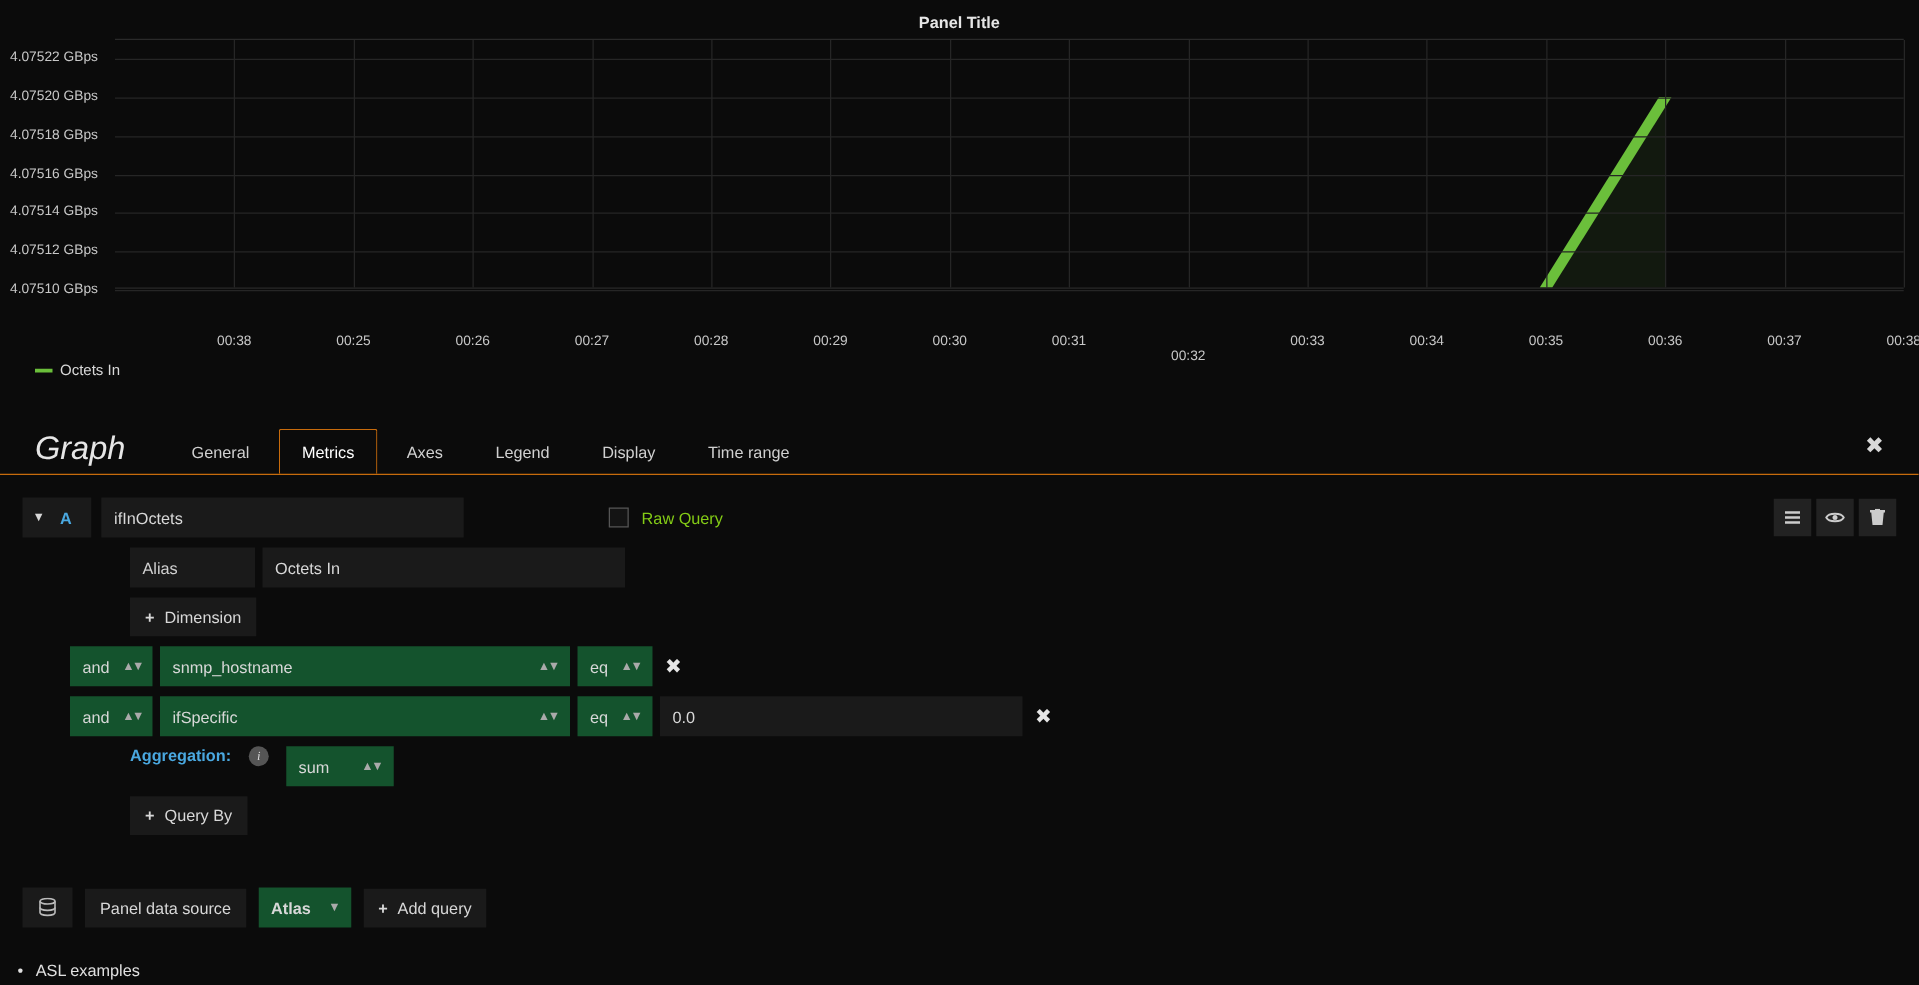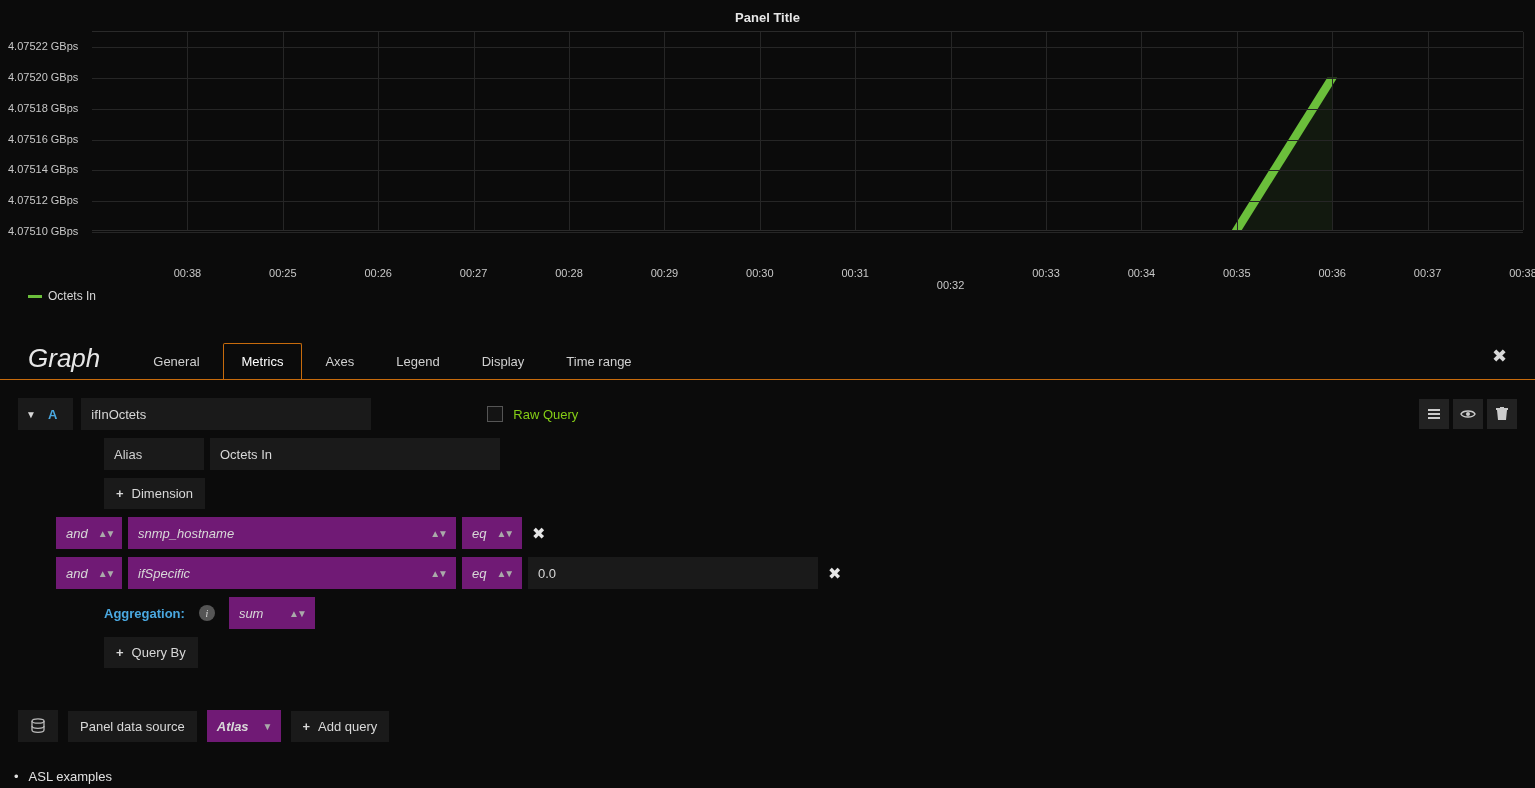--- a/index.html
+++ b/index.html
@@ -142,39 +142,38 @@
   font-size: 10px; color:#d8d8d8; margin-right:4px;
 }
 input.ctl { width: 290px; outline: none; }
 .icon-btn {
   background:#222; width:30px; height:30px; display:flex; align-items:center; justify-content:center;
   cursor:pointer; color:#ccc; margin-left:4px;
 }
 .icon-btn:first-child { margin-left:0; }
 .top-icons { display:flex; }
 
-.row { display:flex; align-items:center; gap:6px; margin-top:8px;padding-left:48px; }
+.row { display:flex; gap:6px; margin-top:8px;padding-left:48px; }
 .indent { margin-left: 38px; }
 .alias-label { width:100px; color:#d0d0d0; }
 .alias-input { width: 265px; }
 .checkbox {
   width:16px; height:16px; border:1px solid #555; background:#141414; display:inline-block;
 }
 .rawq { display:flex; align-items:flex-end; gap:10px; color:#84cc16; }
 
 .btn-like {
   background:#1a1a1a; padding:8px 12px; display:inline-flex; align-items:center; gap:8px; cursor:pointer;
 }
 .plus { font-weight:bold; }
 
 .dim-row { display:flex; align-items:center; gap:6px; margin-top:8px; }
 .select-like {
-  background:#701a75; padding:0 10px; height:32px; display:flex; align-items:center; justify-content:space-between;
+  background:#14532d; padding:0 10px; height:32px; display:flex; align-items:center; justify-content:space-between;
   cursor:pointer;
-  font-style:italic;
 }
 .sel-arrows { font-size:10px; color:#aaa; margin-left:10px; letter-spacing:-2px; }
 .dim-and { width:66px; }
 .dim-key { width:328px; }
 .dim-op { width:60px; }
 .dim-val { width:326px; }
 .x-remove { background:none; color:#e6e6e6; font-size:16px; cursor:pointer; padding:0 4px; }
 
 .agg-label { color:#4aa8e0; font-weight:600; }
 .info-i {

